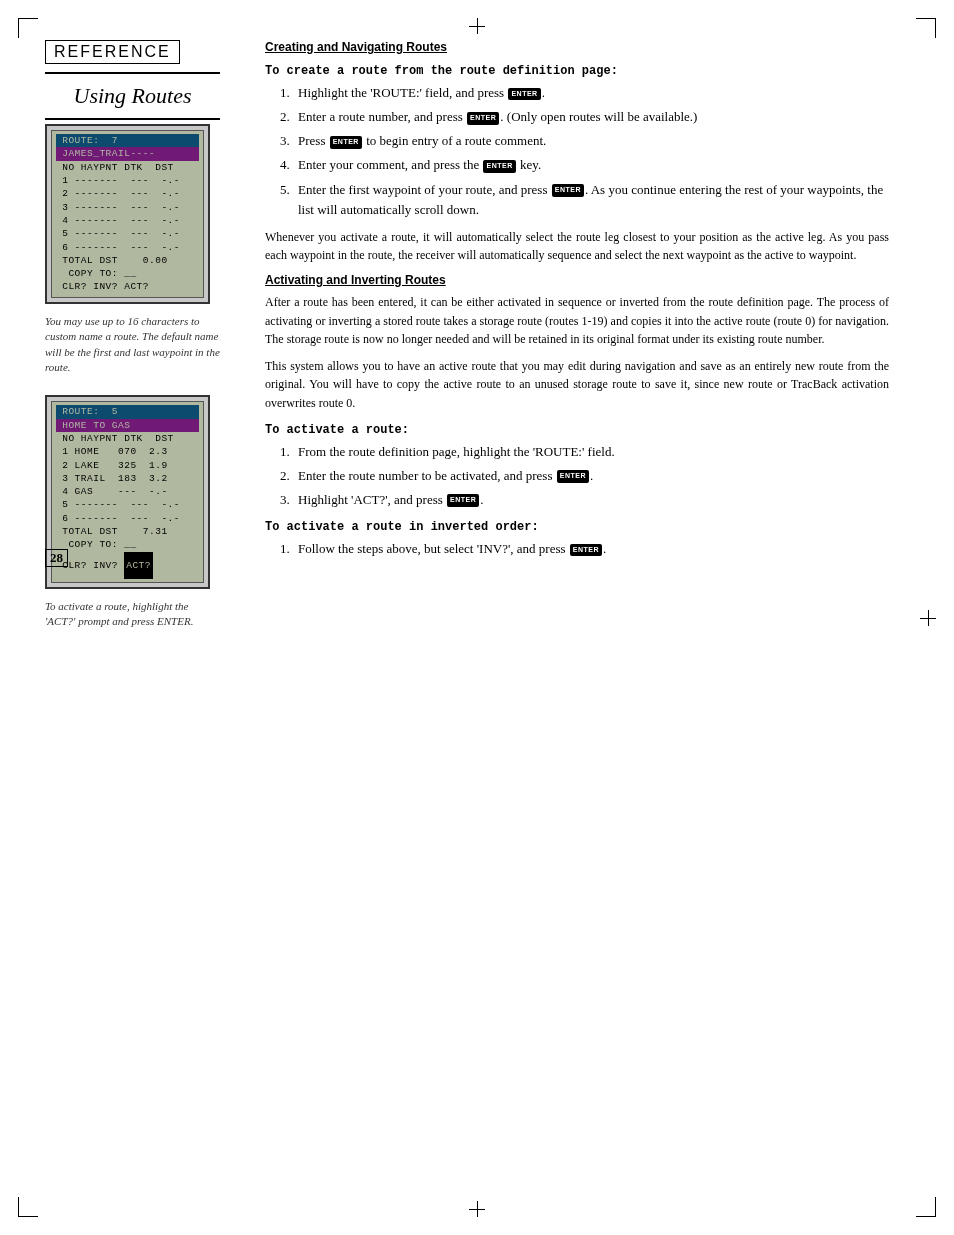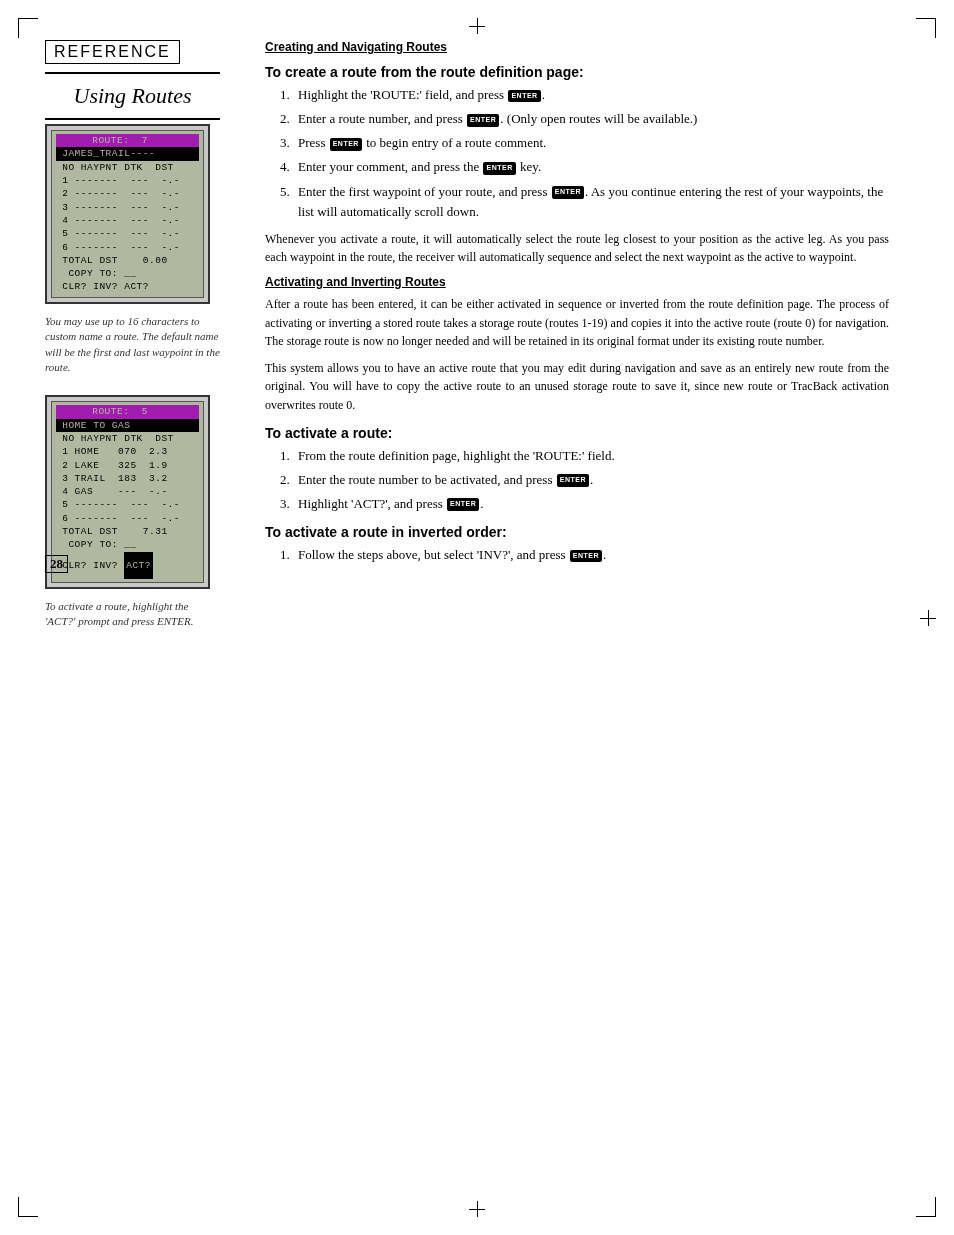--- a/index.html
+++ b/index.html
@@ -127,26 +127,25 @@
       background: #b0b8a0;
       padding: 3px 4px;
       border: 1px solid #555;
     }
     .gps-row {
       white-space: pre;
       font-size: 9.5px;
       letter-spacing: 0.5px;
     }
     .gps-row.highlight {
-      background: #a21caf;
+      background: #0c4a6e;
       color: #b0b8a0;
-      padding-left: 30px;
     }
     .gps-row.highlight2 {
-      background: #000000;
+      background: #701a75;
       color: #b0b8a0;
     }
 
     
     .caption {
       font-style: italic;
       font-size: 11px;
       line-height: 1.4;
       color: #333;
       margin-bottom: 20px;
@@ -156,23 +155,23 @@
     .section-title {
       font-size: 12px;
       font-weight: bold;
       text-decoration: underline;
       margin-bottom: 6px;
       font-family: Arial, Helvetica, sans-serif;
     }
 
     .subsection-title {
       font-weight: bold;
-      font-size: 14px;
+      font-size: 12px;
       margin: 10px 0 5px 0;
-      font-family: Liberation Sans, sans-serif;
+      font-family: Liberation Mono, monospace;
     }
 
     
     .body-text {
       font-size: 12px;
       line-height: 1.55;
       margin-bottom: 8px;
       text-align: justify;
     }
 

